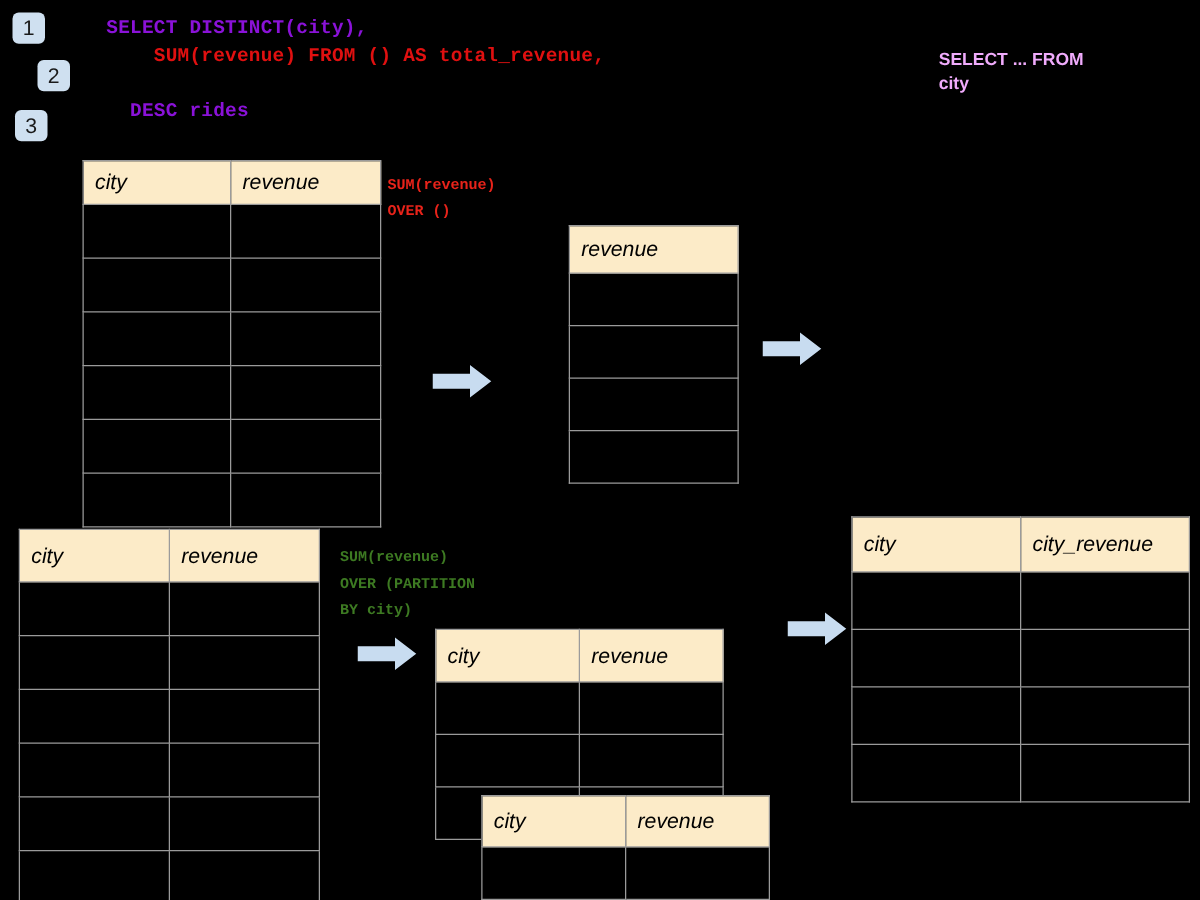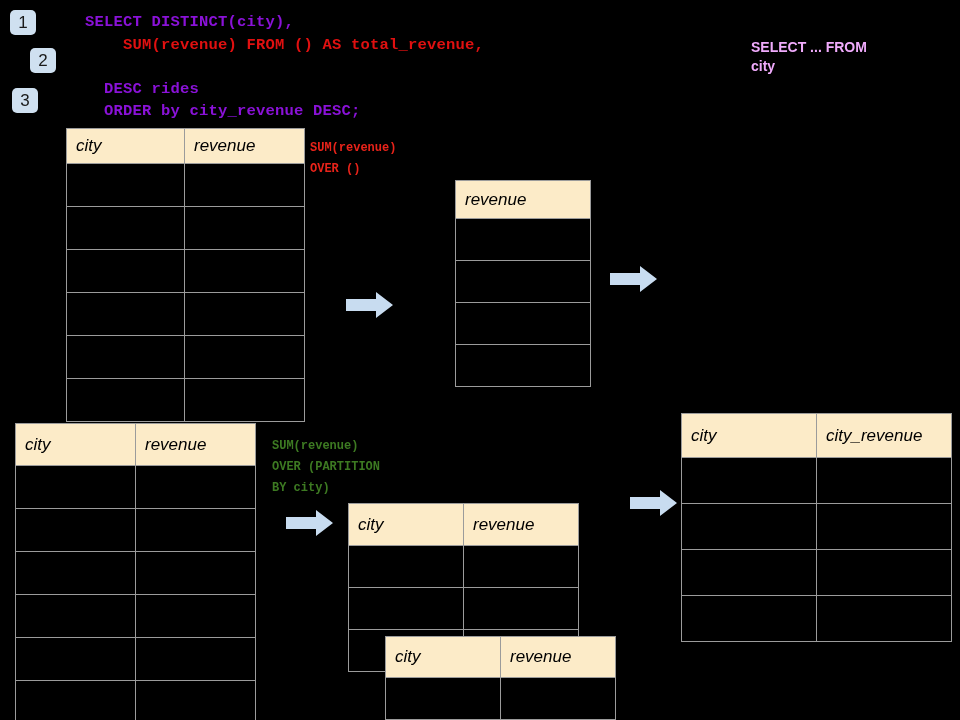--- a/index.html
+++ b/index.html
@@ -107,21 +107,20 @@
   <div class="badge" style="left:30px; top:48px;">
     <span>2</span>
   </div>
   <div class="badge" style="left:12px; top:88px;">
     <span>3</span>
   </div>
 
   <div class="code-block c-purple" style="left:85px; top:12px;">SELECT DISTINCT(city),</div>
   <div class="code-block c-red" style="left:85px; top:35px;">    SUM(revenue) FROM () AS total_revenue,</div>
   <div class="code-block c-purple" style="left:85px; top:79px;">  DESC rides</div>
-  <div class="code-block c-purple" style="left:85px; top:101px;">  ORDER by city_revenue DESC;</div>
 
   <div class="side-note" style="left:751px; top:38px;">SELECT ... FROM</div>
   <div class="side-note" style="left:751px; top:57px;">city</div>
 
   <div class="annot red" style="left:310px; top:138px;">SUM(revenue)
 OVER ()</div>
   <div class="annot green" style="left:272px; top:436px;">SUM(revenue)
 OVER (PARTITION
 BY city)</div>
 

